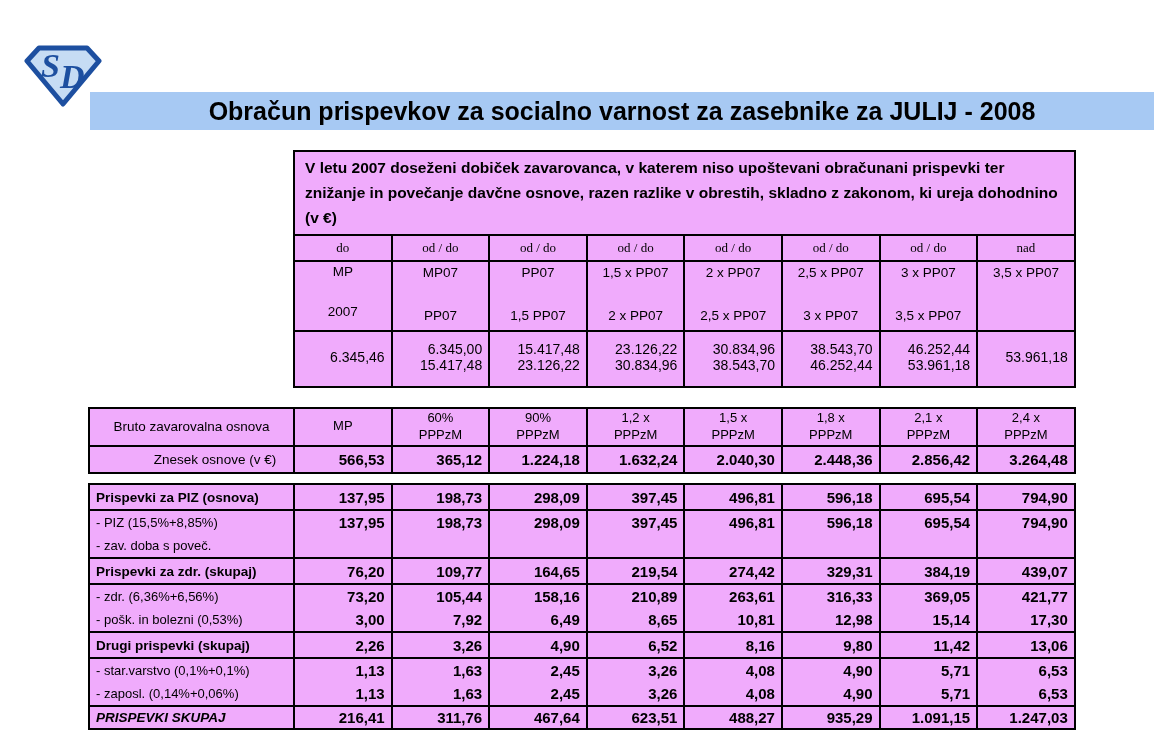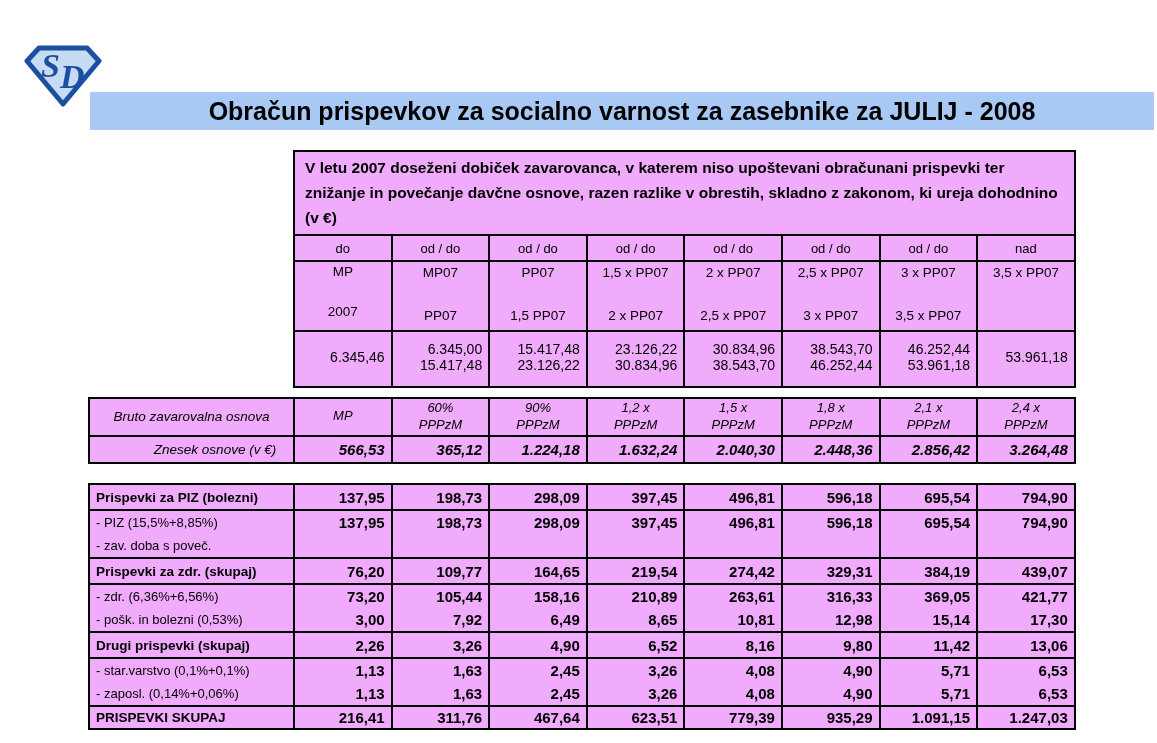--- a/index.html
+++ b/index.html
@@ -19,48 +19,48 @@
 
   table{border-collapse:collapse;table-layout:fixed;position:absolute;background:#f0abfc;}
   td{border:2px solid #000;overflow:hidden;vertical-align:middle;}
 
   
   .profit-table{left:293px;top:150px;width:781px;}
   .profit-table .heading{
     font-weight:bold;font-size:15.5px;line-height:1.6;
     padding:4px 10px;height:70px;text-align:left;vertical-align:middle;
   }
-  .profit-table .range{height:22px;text-align:center;font-size:13px;}
+  .profit-table .range{height:22px;text-align:center;font-size:13px;font-family:Liberation Serif, serif;}
   .profit-table .lab{height:62px;vertical-align:top;padding:3px 4px;}
   .profit-table .lab .stack{
     display:flex;flex-direction:column;justify-content:space-between;
     height:58px;text-align:center;font-size:13.5px;gap:20px;
   }
   .profit-table .lab .stack.end{justify-content:flex-end;line-height:1.55;}
   .profit-table .valc{height:48px;vertical-align:top;padding:3px 6px;}
   .profit-table .valc .stack{
     display:flex;flex-direction:column;justify-content:center;
     height:44px;text-align:right;font-size:14px;
   }
 
   
-  .base-table{left:88px;top:397px;width:986px;font-style:italic;}
+  .base-table{left:88px;top:407px;width:986px;}
   .base-table .label-h{font-size:13.5px;text-align:center;height:33px;}
   .base-table .head{height:33px;text-align:center;font-size:13px;line-height:1.3;padding:1px 2px;}
   .base-table .head .stack-c{display:flex;flex-direction:column;justify-content:center;}
   .base-table .head .stack-c span:empty{display:none;}
   .base-table .label-v{font-size:13.5px;text-align:center;height:23px;padding-left:48px;}
   .base-table .val{font-weight:bold;font-size:15px;text-align:right;padding-right:6px;height:23px;}
 
   
   .contrib-table{left:88px;top:483px;width:986px;}
   .contrib-table td{font-size:13px;}
   .contrib-table .lbl{padding-left:6px;text-align:left;}
   .contrib-table .grp .lbl{font-weight:bold;font-size:13.5px;}
-  .contrib-table .total .lbl{font-weight:bold;font-size:13.5px;}
+  .contrib-table .total .lbl{font-weight:bold;font-size:13.5px;font-style:italic;}
   .contrib-table .val{font-weight:bold;font-size:15px;text-align:right;padding-right:6px;}
   .contrib-table .grp td{height:22px;}
   .contrib-table .sub td{height:21px;}
   .contrib-table .total td{height:19px;}
   .contrib-table tr.nb td{border-bottom-style:hidden;}
   .contrib-table tr.nt td{border-top-style:hidden;}
 </style>
 </head>
 <body>
 
@@ -288,21 +288,21 @@
       <col style="width:97.6px">
       <col style="width:97.6px">
       <col style="width:97.6px">
     <col style="width:97.6px">
       <col style="width:97.6px">
       <col style="width:97.6px">
       <col style="width:97.6px">
   </colgroup>
   <tbody>
       <tr class="grp">
-    <td class="lbl">Prispevki za PIZ (bolezni)</td>
+    <td class="lbl">Prispevki za PIZ (osnova)</td>
     <td class="val">137,95</td>
     <td class="val">198,73</td>
     <td class="val">298,09</td>
     <td class="val">397,45</td>
     <td class="val">496,81</td>
     <td class="val">596,18</td>
     <td class="val">695,54</td>
     <td class="val">794,90</td>
   </tr>
   <tr class="sub nb">
@@ -392,19 +392,19 @@
     <td class="val">4,90</td>
     <td class="val">5,71</td>
     <td class="val">6,53</td>
   </tr>
   <tr class="total">
     <td class="lbl">PRISPEVKI SKUPAJ</td>
     <td class="val">216,41</td>
     <td class="val">311,76</td>
     <td class="val">467,64</td>
     <td class="val">623,51</td>
-    <td class="val">779,39</td>
+    <td class="val">488,27</td>
     <td class="val">935,29</td>
     <td class="val">1.091,15</td>
     <td class="val">1.247,03</td>
   </tr>
 </tbody>
   </table>
 
 </body></html>

